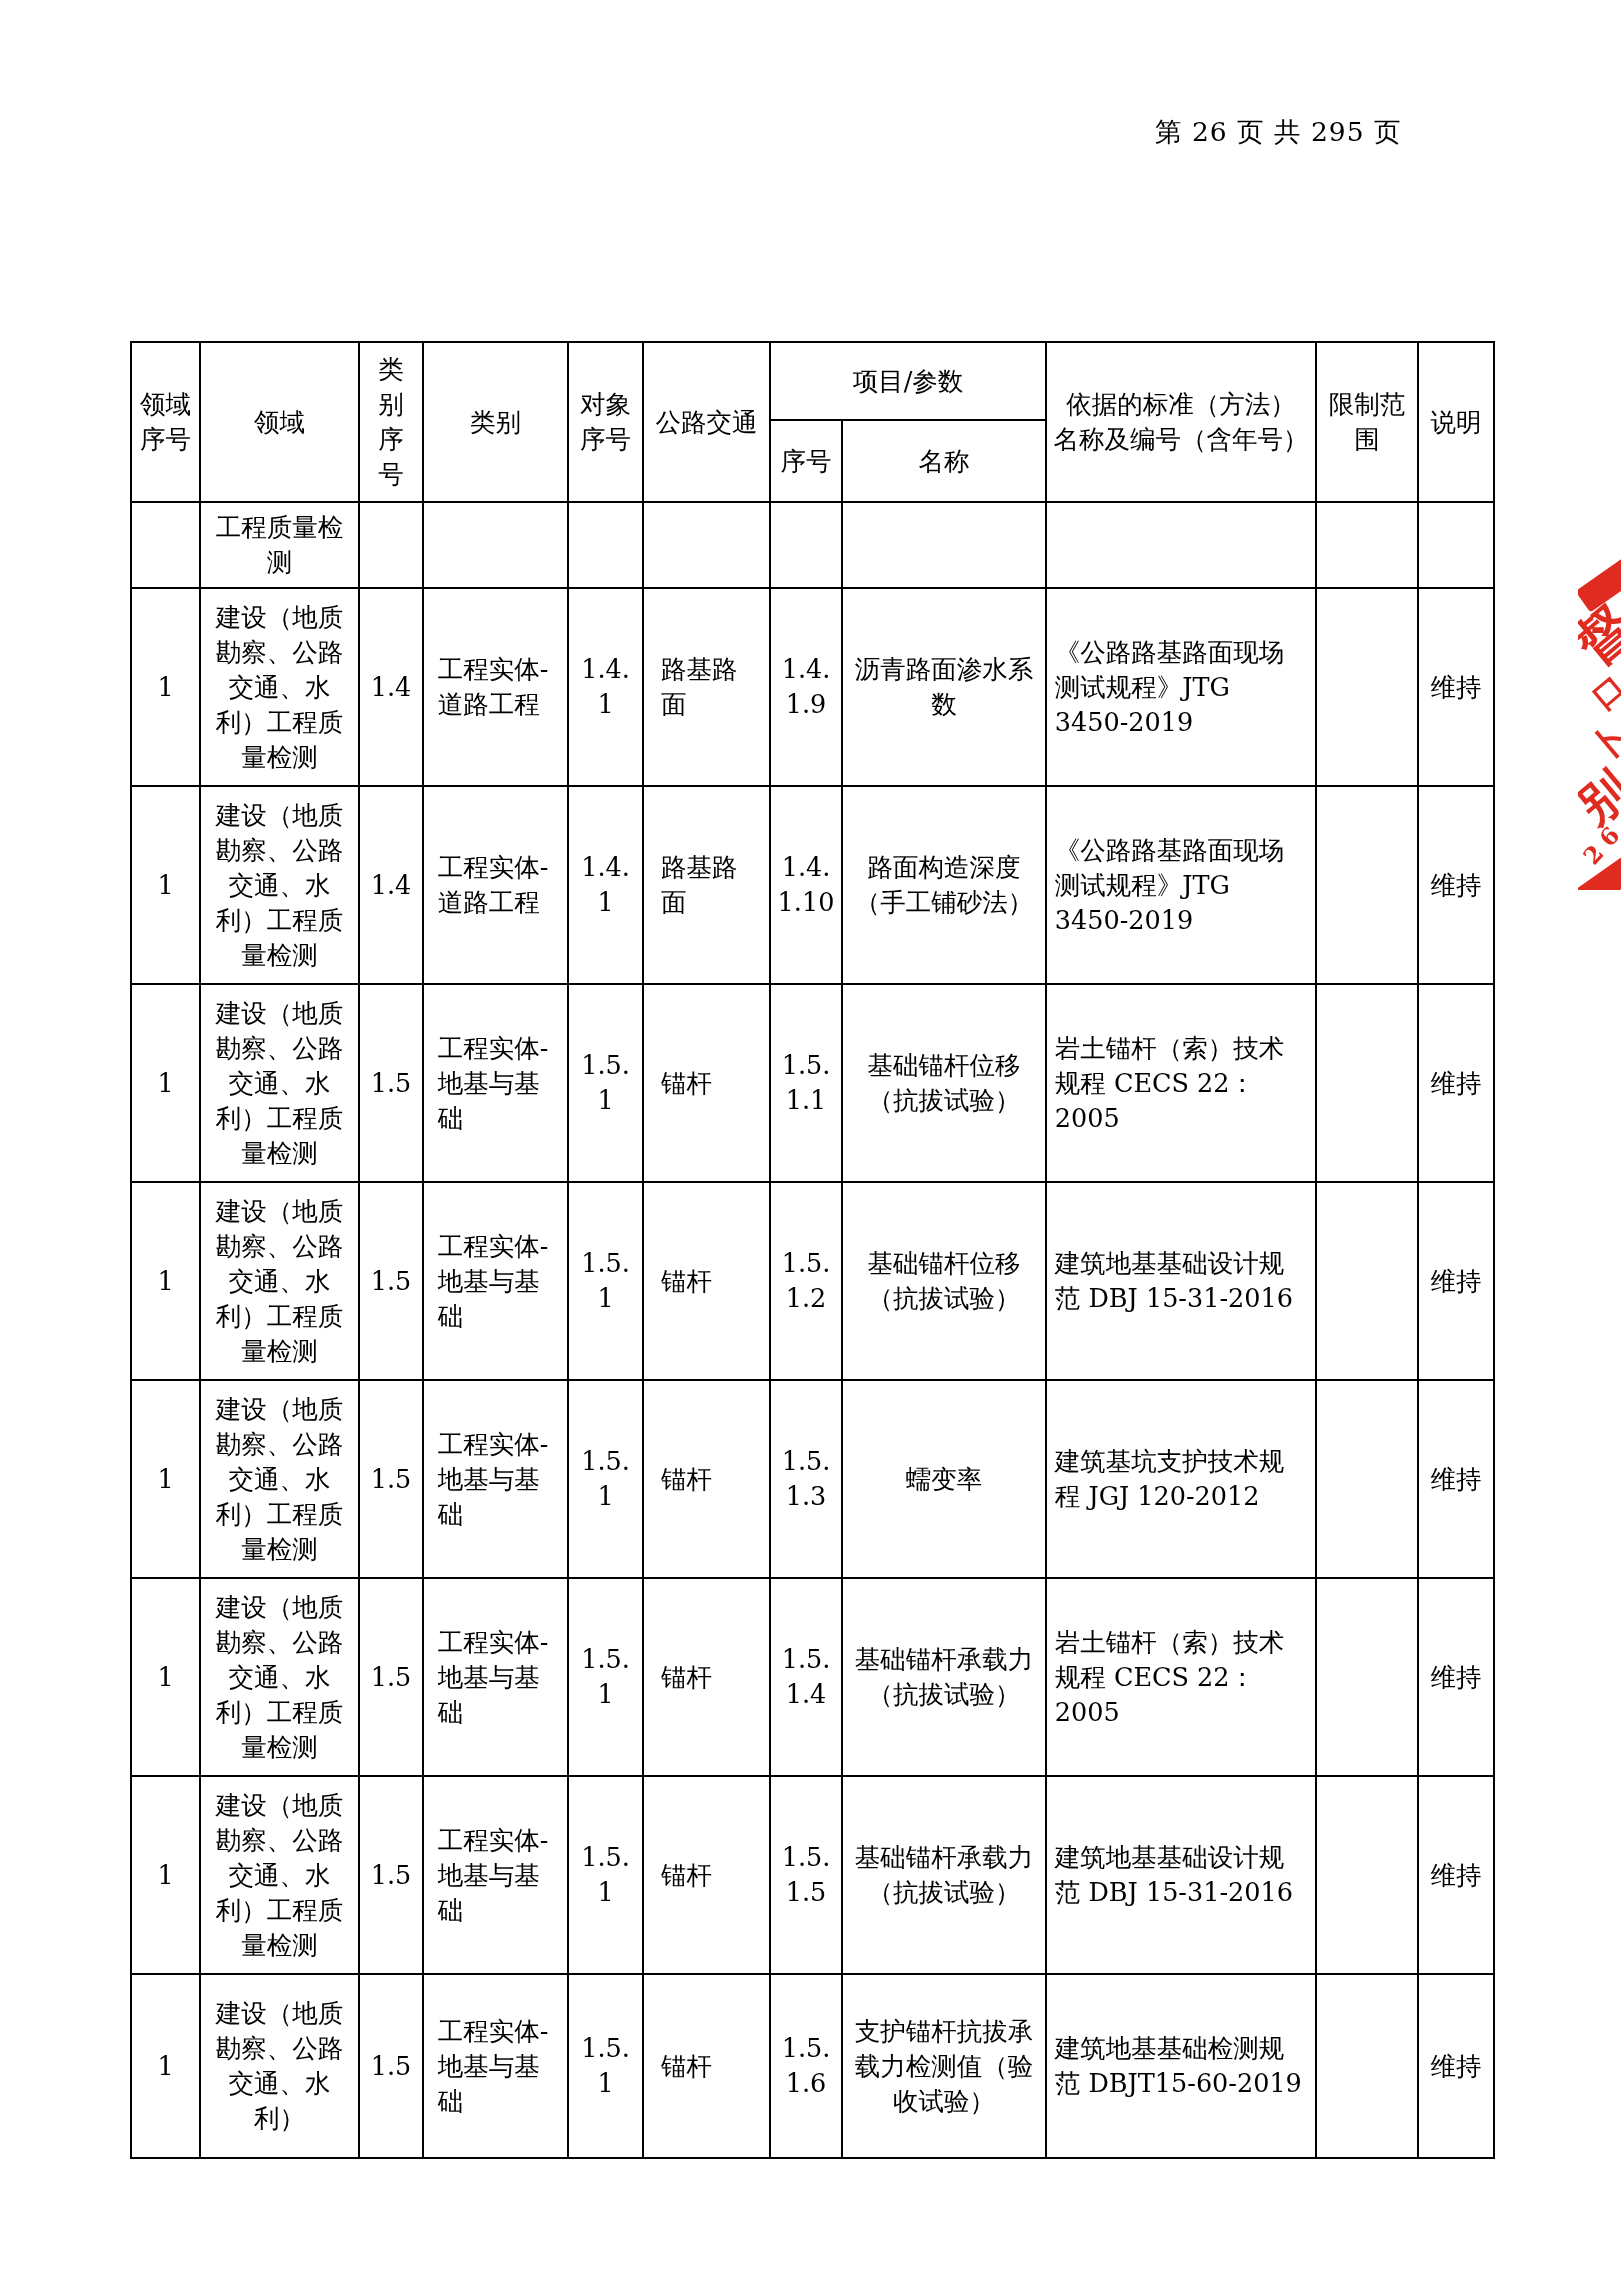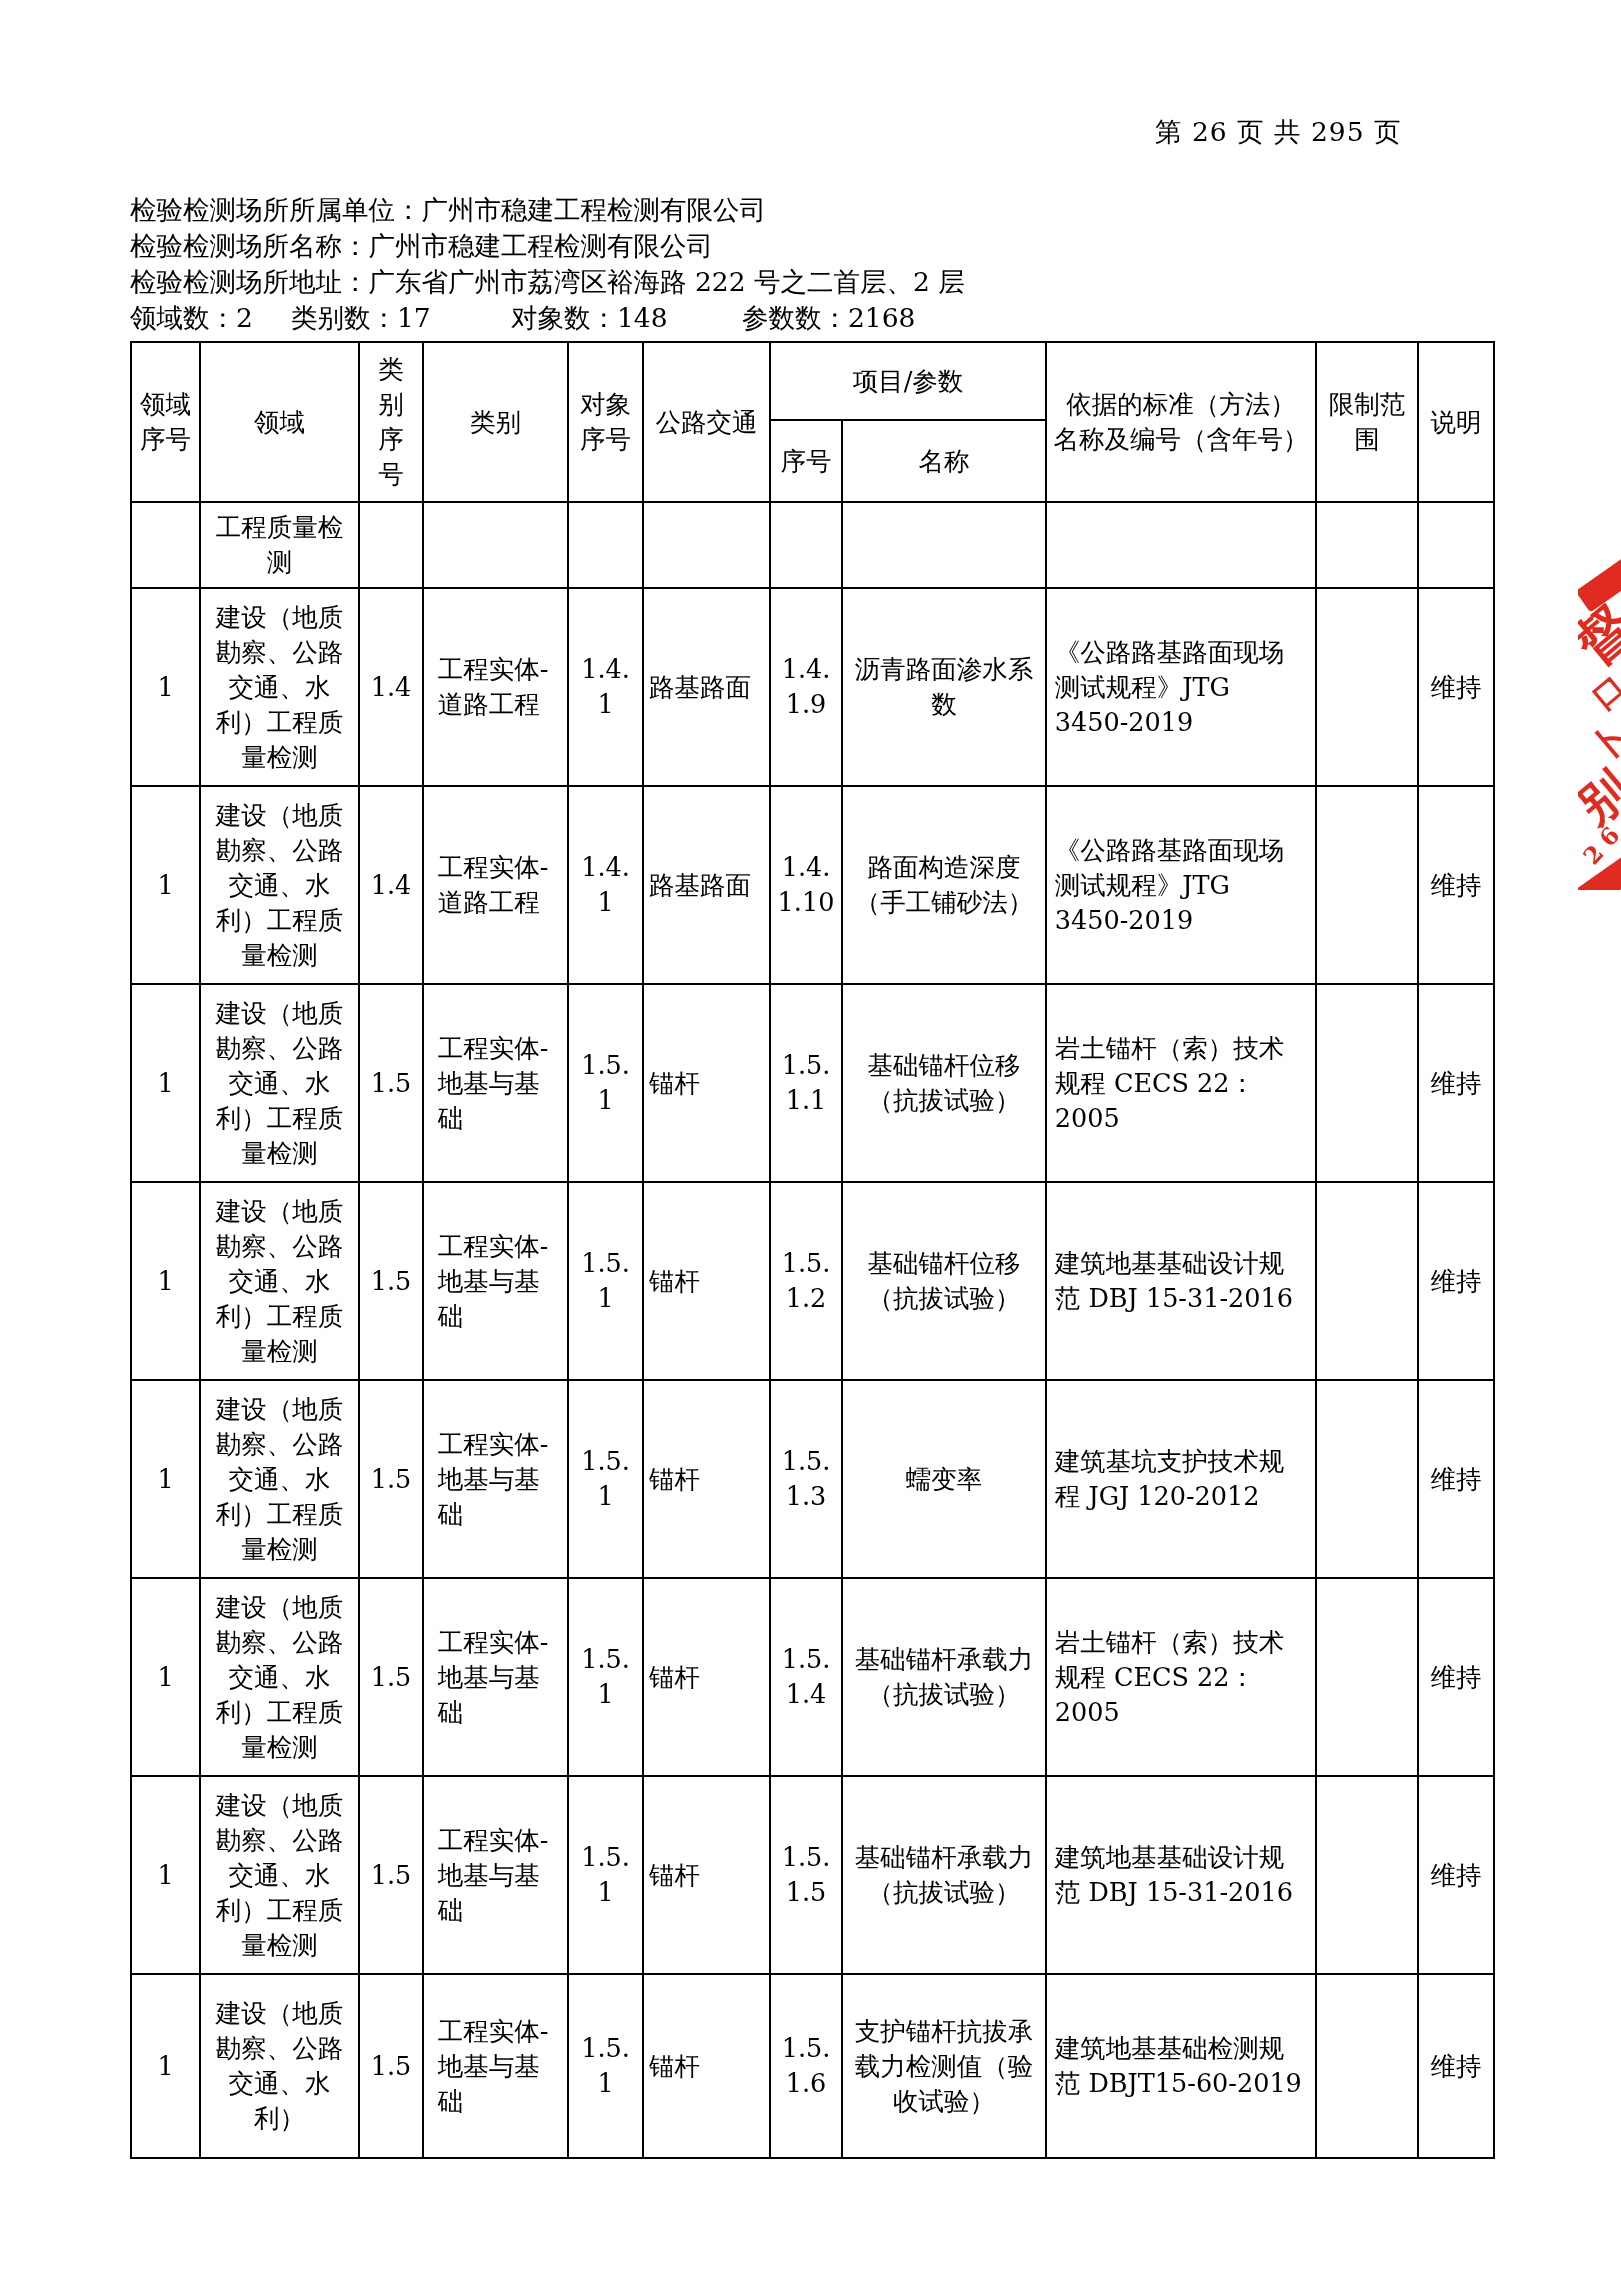--- a/index.html
+++ b/index.html
@@ -69,21 +69,21 @@
 
   tbody tr { height: 198px; }
   tbody tr:nth-child(1) { height: 86px; }
   tbody tr:last-child { height: 184px; }
 
   td.c-domain_no, td.c-cat_no, td.c-note { text-align: center; padding: 0 5.9px; }
   td.c-obj_no  { text-align: center; padding: 0 9.8px; word-break: break-all; }
   td.c-item_no { text-align: center; padding: 0 5.9px;  word-break: break-all; }
   td.c-domain  { text-align: center; padding: 0 12.7px; }
   td.c-cat     { text-align: left; padding: 0 13.7px; }
-  td.c-obj     { text-align: left; padding: 0 5px; }
+  td.c-obj     { text-align: left; padding: 0 17px; }
   td.c-item_name { text-align: center; padding: 0 7.8px; }
   td.c-standard  { text-align: left; padding: 0 7.8px; }
   td.c-limit { padding: 0 3.9px; }
 
   
   .stamp {
     position: absolute;
     top: 547px;
     right: 0;
     width: 43px;
@@ -121,31 +121,20 @@
     letter-spacing: 7.8px;
   }
 </style>
 </head>
 <body>
 
 <div class="page">
 
   <div class="page-number">第 26 页 共 295 页</div>
 
-  <div class="doc-header">
-    <div class="hline">检验检测场所所属单位：广州市稳建工程检测有限公司</div>
-    <div class="hline">检验检测场所名称：广州市稳建工程检测有限公司</div>
-    <div class="hline">检验检测场所地址：广东省广州市荔湾区裕海路 222 号之二首层、2 层</div>
-    <div class="stats">
-      <span class="st0">领域数：2</span>
-      <span class="st1">类别数：17</span>
-      <span class="st2">对象数：148</span>
-      <span class="st3">参数数：2168</span>
-    </div>
-  </div>
 
   <table class="params">
     <colgroup>
       <col style="width:69px">
         <col style="width:159px">
         <col style="width:64px">
         <col style="width:145px">
       <col style="width:75px">
         <col style="width:127px">
         <col style="width:72px">

